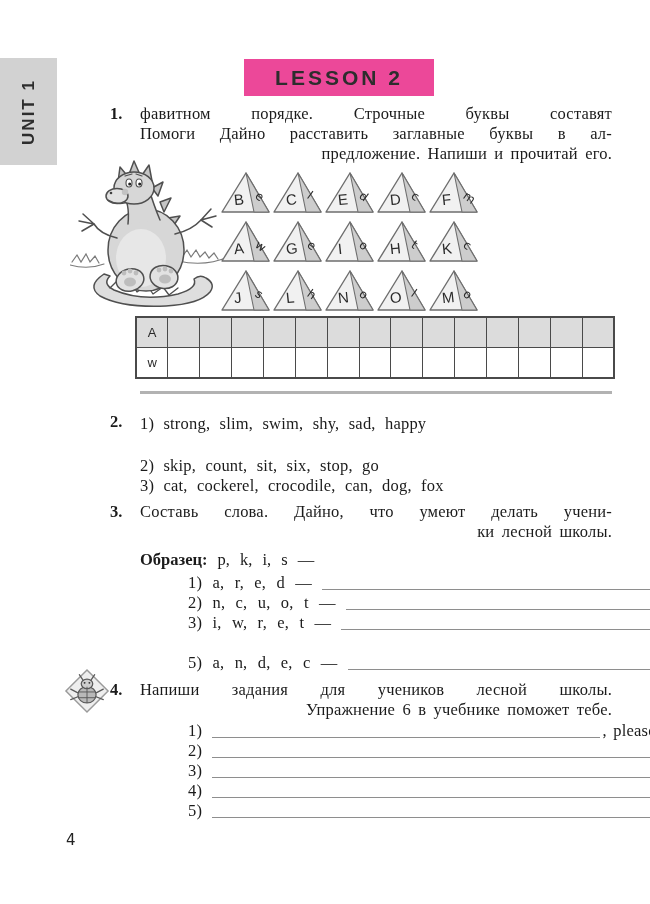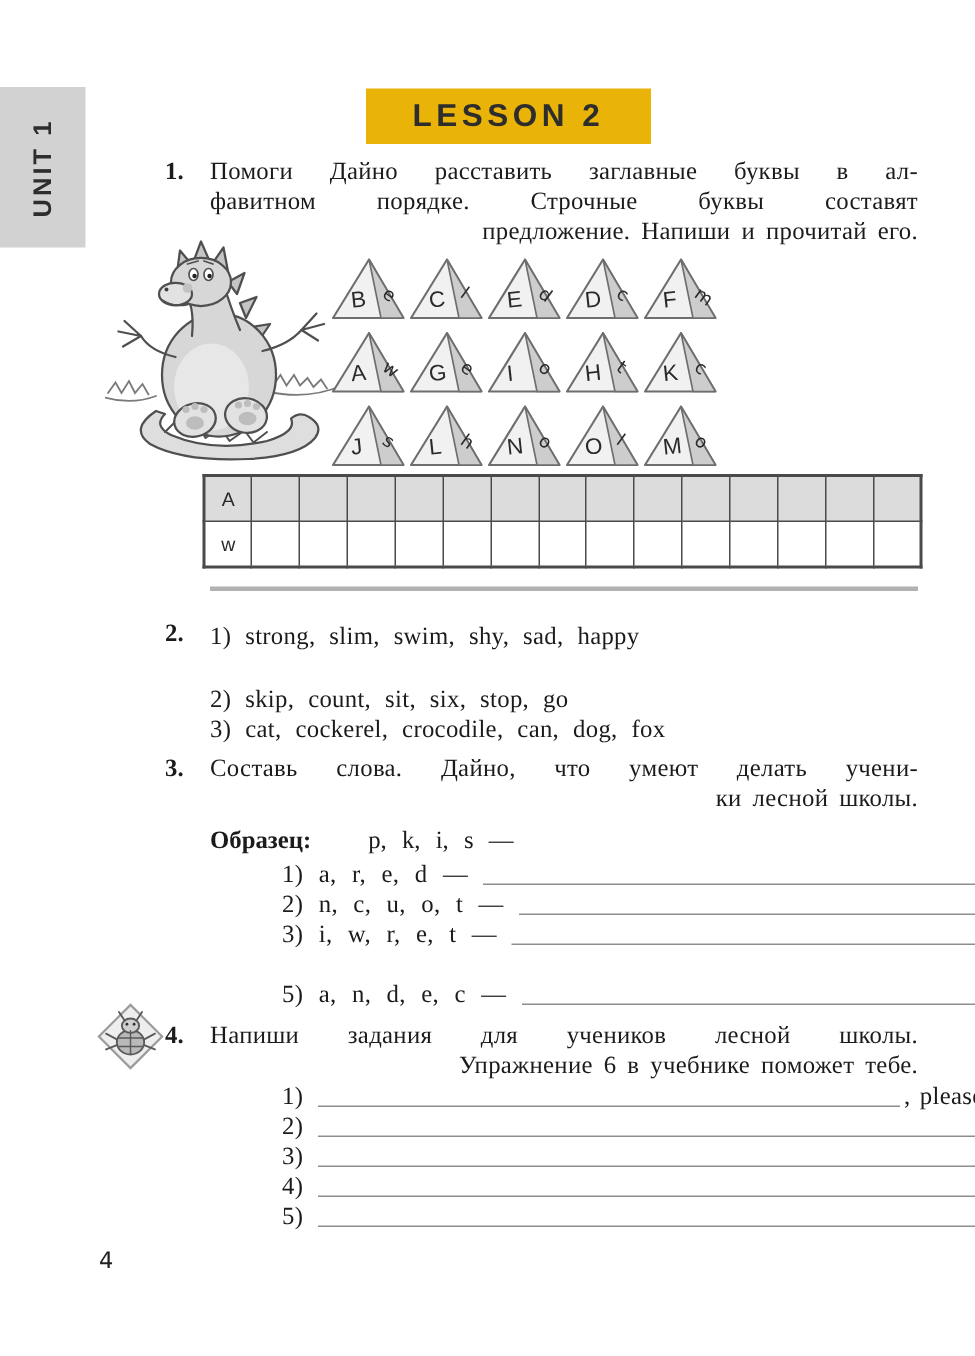--- a/index.html
+++ b/index.html
@@ -6,21 +6,21 @@
   html,body { margin:0; padding:0; background:#ffffff; }
   .page { position:relative; width:650px; height:904px; background:#ffffff; overflow:hidden;
           font-family:"Liberation Serif", serif; color:#1b1b1b; }
 
   
   .unit-box { position:absolute; left:0; top:58px; width:57px; height:107px; background:#d2d2d2;
               display:flex; align-items:center; justify-content:center; }
   .unit-text { transform:rotate(-90deg); white-space:nowrap;
                font-family:"Liberation Sans", sans-serif; font-weight:bold; font-size:17px;
                letter-spacing:2px; color:#2d2d2d; }
-  .lesson-box { position:absolute; left:244px; top:59px; width:190px; height:37px; background:#eab308;
+  .lesson-box { position:absolute; left:244px; top:59px; width:190px; height:37px; background:#ec4899;
                 display:flex; align-items:center; justify-content:center;
                 font-family:"Liberation Sans", sans-serif; font-weight:bold; font-size:21px;
                 letter-spacing:3px; color:#2d2d2d; }
 
   
   .ex-num { position:absolute; left:110px; width:28px; font-weight:bold; font-size:16.5px; }
   .ex-text { position:absolute; left:140px; width:472px; font-size:16.5px; line-height:20px; letter-spacing:0.2px; }
   .ex-text div { word-spacing:3px;text-align:right; }
   .stretch { text-align:justify; text-align-last:justify; }
 
@@ -47,21 +47,21 @@
   
   .write-row { position:absolute; left:140px; width:472px; height:20px; display:flex; 
                font-size:16.5px; word-spacing:6px; letter-spacing:0.2px;margin-left:48px; }
   .write-row .wline { flex:1; margin:0 0 3px 10px; border-bottom:1.8px solid #8e8e8e; }
   .write-row .sfx { word-spacing:2px; margin-left:3px; white-space:nowrap; }
   .write-row .sfx:empty { margin:0; }
 
   .sample-row { position:absolute; left:140px; top:548px; width:472px; height:22px; display:flex;
                 align-items:flex-end; font-size:16.5px; }
   .sample-label { font-weight:bold; margin-right:10px; }
-  .sample-letters { word-spacing:6px;margin-left:28px; }
+  .sample-letters { word-spacing:6px; }
   .sample-line { flex:1; margin-left:12px; border-bottom:1.6px solid #9a9a9a; display:flex; align-items:flex-end; }
   .hand { font-family:"DejaVu Sans", sans-serif; font-size:14.5px; color:#2f2f2f;
           padding:0 0 1px 2px; letter-spacing:0.5px; }
 
   .page-num { position:absolute; left:66px; top:831px; font-family:"DejaVu Sans", sans-serif;
               font-size:15px; color:#222; }
   .abs { position:absolute; }
 </style>
 </head>
 <body>
@@ -70,22 +70,22 @@
 
   <div class="unit-box">
     <span class="unit-text">UNIT 1</span>
   </div>
   <div class="lesson-box">
     <span>LESSON 2</span>
   </div>
 
   <div class="ex-num" style="top:104px">1.</div>
   <div class="ex-text" style="top:104px">
+    <div class="stretch">фавитном порядке. Строчные буквы составят</div>
     <div class="stretch">Помоги Дайно расставить заглавные буквы в ал-</div>
-    <div class="stretch">фавитном порядке. Строчные буквы составят</div>
     <div>предложение. Напиши и прочитай его.</div>
   </div>
 
   <svg class="abs" style="left:70px; top:158px" width="160" height="152" viewBox="0 0 160 152">
     <g stroke="#7a7a7a" stroke-width="1.2" fill="none" stroke-linecap="round">
       <path d="M2,104 L7,97 L11,104 L16,96 L20,104 L25,98 L29,105 M0,107 Q18,112 34,106"></path>
       <path d="M112,99 L117,92 L121,99 L126,92 L130,99 L135,94 L139,100 L144,95 L148,101 M108,103 Q135,109 158,99"></path>
     </g>
     <g stroke="#4f4f4f" stroke-width="1.5" stroke-linejoin="round" stroke-linecap="round">
       <path d="M48,24 L50,9 L60,21 Z" fill="#c5c5c5"></path>

